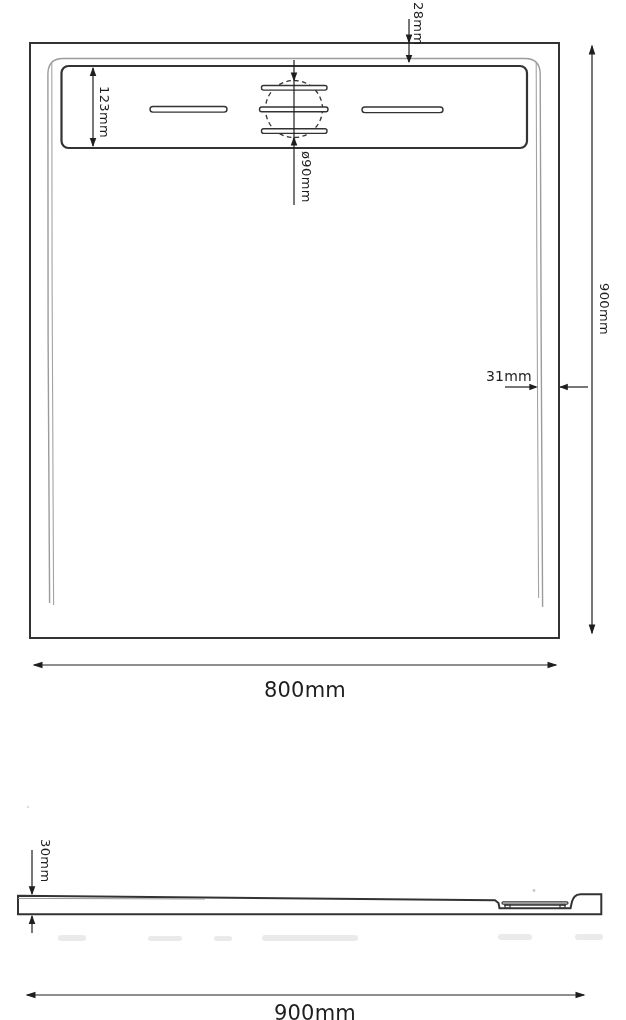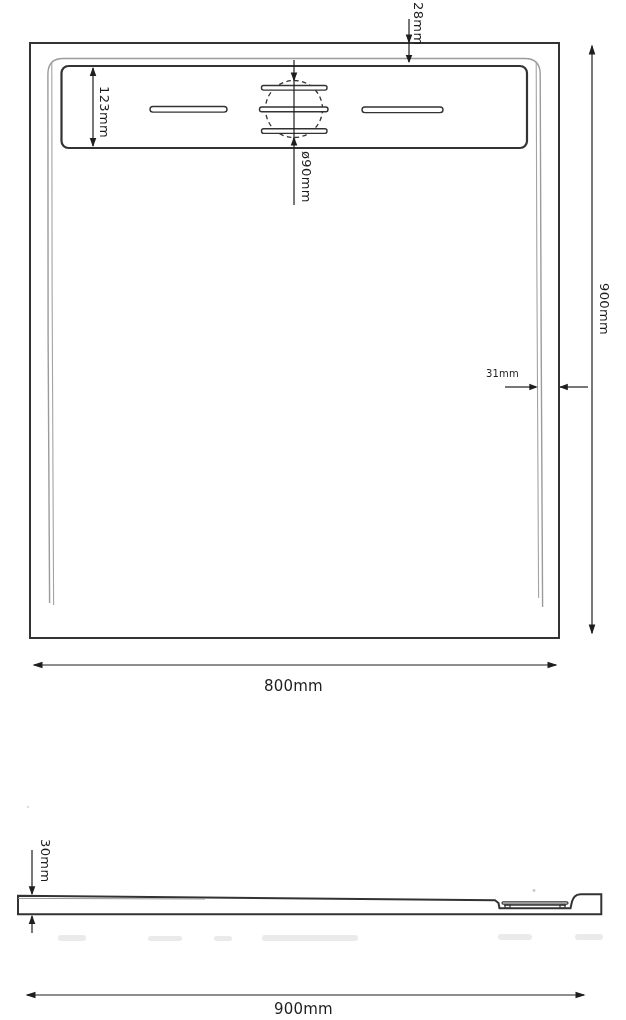--- a/index.html
+++ b/index.html
@@ -3,22 +3,22 @@
 <meta charset="utf-8">
 <style>
   html,body{margin:0;padding:0;background:#ffffff;}
   #stage{position:relative;width:626px;height:1020px;background:#fff;overflow:hidden;
          font-family:"DejaVu Sans",sans-serif;}
   svg{position:absolute;left:0;top:0;}
   .lbl{position:absolute;color:#1e1e1e;white-space:nowrap;line-height:1.15;
        font-family:"DejaVu Sans",sans-serif;letter-spacing:.4px;}
   .rot{transform-origin:0 0;transform:rotate(90deg);}
   .fs13{font-size:13px;}
-  .fs14{font-size:10px;letter-spacing:.2px;}
-  .fs15{font-size:15px;letter-spacing:.2px;}
+  .fs14{font-size:14px;letter-spacing:.2px;}
+  .fs15{font-size:21px;letter-spacing:.2px;}
 </style>
 </head>
 <body>
 
 <div id="stage">
 
   <svg width="626" height="1020" viewBox="0 0 626 1020">
 
     <g fill="none" stroke="#333" stroke-width="2">
 

